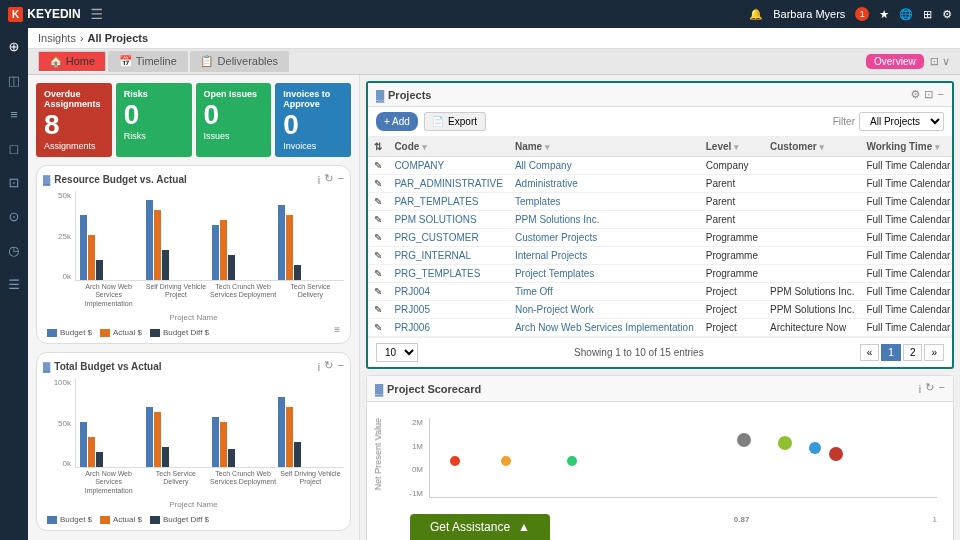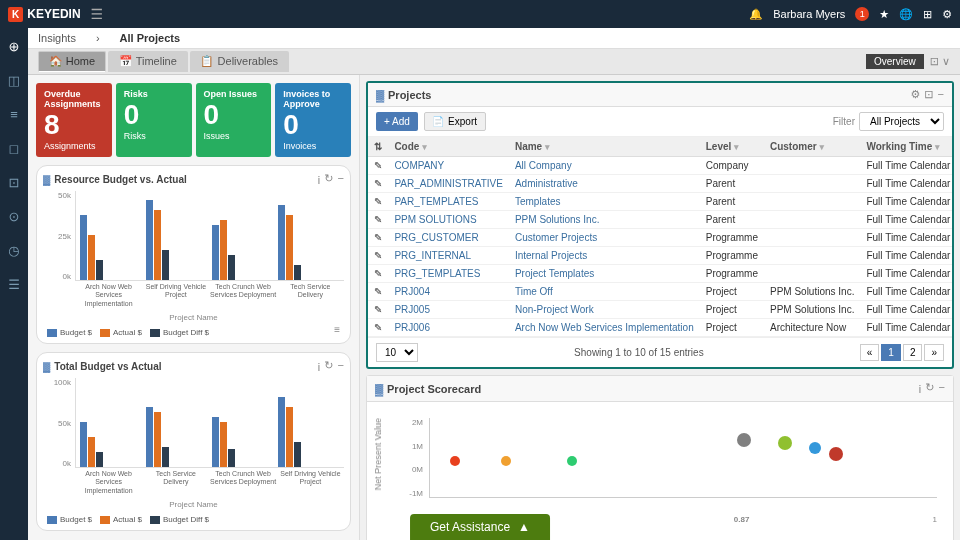--- a/index.html
+++ b/index.html
@@ -20,29 +20,29 @@
 
     
     .sidebar { background: #1a2a3a; width: 28px; display: flex; flex-direction: column; align-items: center; padding-top: 8px; gap: 14px; }
     .sidebar-icon { color: #7a9ab0; font-size: 13px; cursor: pointer; width: 20px; height: 20px; display: flex; align-items: center; justify-content: center; }
     .sidebar-icon.active { color: white; }
 
     
     .main { flex: 1; display: flex; flex-direction: column; overflow: hidden; }
 
     
-    .breadcrumb-bar { background: white; padding: 4px 10px; border-bottom: 1px solid #ddd; font-size: 11px; color: #555; display: flex; align-items: center; gap: 20px; }
+    .breadcrumb-bar { background: white; padding: 4px 10px; border-bottom: 1px solid #ddd; font-size: 11px; color: #555; display: flex; align-items: center; gap: 4px; }
     .breadcrumb-bar strong { color: #333; }
 
     
     .subnav { background: #e8e8e8; border-bottom: 1px solid #ccc; display: flex; align-items: center; padding: 0 10px; height: 26px; gap: 2px; justify-content: space-between; }
     .subnav-left { display: flex; gap: 2px; }
     .subnav-tab { padding: 3px 10px; font-size: 11px; cursor: pointer; border: 1px solid transparent; border-radius: 2px 2px 0 0; background: #d0d0d0; color: #555; }
-    .subnav-tab.active { background: #a3a3a3; border-color: #ccc #ccc white; color: #333; }
-    .overview-label { background: #404040; color: white; padding: 2px 8px; font-size: 10px; border-radius: 0; }
+    .subnav-tab.active { background: #ef4444; border-color: #ccc #ccc white; color: #333; }
+    .overview-label { background: #ec4899; color: white; padding: 2px 8px; font-size: 10px; border-radius: 5px; }
 
     
     .content { display: flex; flex: 1; overflow: hidden; }
 
     
     .left-panel { width: 332px; background: #f5f5f5; border-right: 1px solid #ddd; overflow-y: auto; padding: 8px; display: flex; flex-direction: column; gap: 8px; }
 
     
     .kpi-row { display: flex; gap: 4px; }
     .kpi-card { flex: 1; padding: 6px 8px; border-radius: 3px; color: white; min-height: 60px; }
@@ -79,21 +79,21 @@
 
     
     .projects-section { background: white; border: 2px solid #0f766e; margin: 6px; border-radius: 3px; }
     .section-header { display: flex; align-items: center; justify-content: space-between; padding: 5px 8px; border-bottom: 1px solid #ddd; background: #f8f8f8; }
     .section-title { font-size: 11px; font-weight: bold; color: #444; display: flex; align-items: center; gap: 4px; }
     .section-title::before { content: '▓'; color: #4a7ab5; }
     .section-icons { display: flex; gap: 4px; color: #888; font-size: 11px; }
 
     .toolbar { display: flex; align-items: center; gap: 6px; padding: 5px 8px; border-bottom: 1px solid #eee; justify-content: space-between; }
     .toolbar-left { display: flex; gap: 6px; }
-    .btn-add { background: #4a7ab5; color: white; border: none; padding: 3px 8px; font-size: 10px; cursor: pointer; border-radius: 2px; }
+    .btn-add { background: #4a7ab5; color: white; border: none; padding: 3px 8px; font-size: 10px; cursor: pointer; border-radius: 8px; }
     .btn-export { background: #f0f0f0; border: 1px solid #ccc; padding: 3px 8px; font-size: 10px; cursor: pointer; border-radius: 2px; }
     .filter-area { display: flex; align-items: center; gap: 4px; font-size: 10px; color: #888; }
     .filter-dropdown { border: 1px solid #ccc; padding: 2px 6px; font-size: 10px; background: white; border-radius: 2px; }
 
     .table-container { overflow-x: auto; }
     table { width: 100%; border-collapse: collapse; font-size: 10px; }
     th { background: #f0f0f0; padding: 4px 6px; text-align: left; border-bottom: 1px solid #ddd; font-weight: bold; color: #555; white-space: nowrap; }
     td { padding: 3px 6px; border-bottom: 1px solid #f0f0f0; color: #333; white-space: nowrap; }
     .link-text { color: #3a6fa0; cursor: pointer; }
     .pagination { display: flex; align-items: center; justify-content: space-between; padding: 5px 8px; border-top: 1px solid #eee; font-size: 10px; color: #555; }

